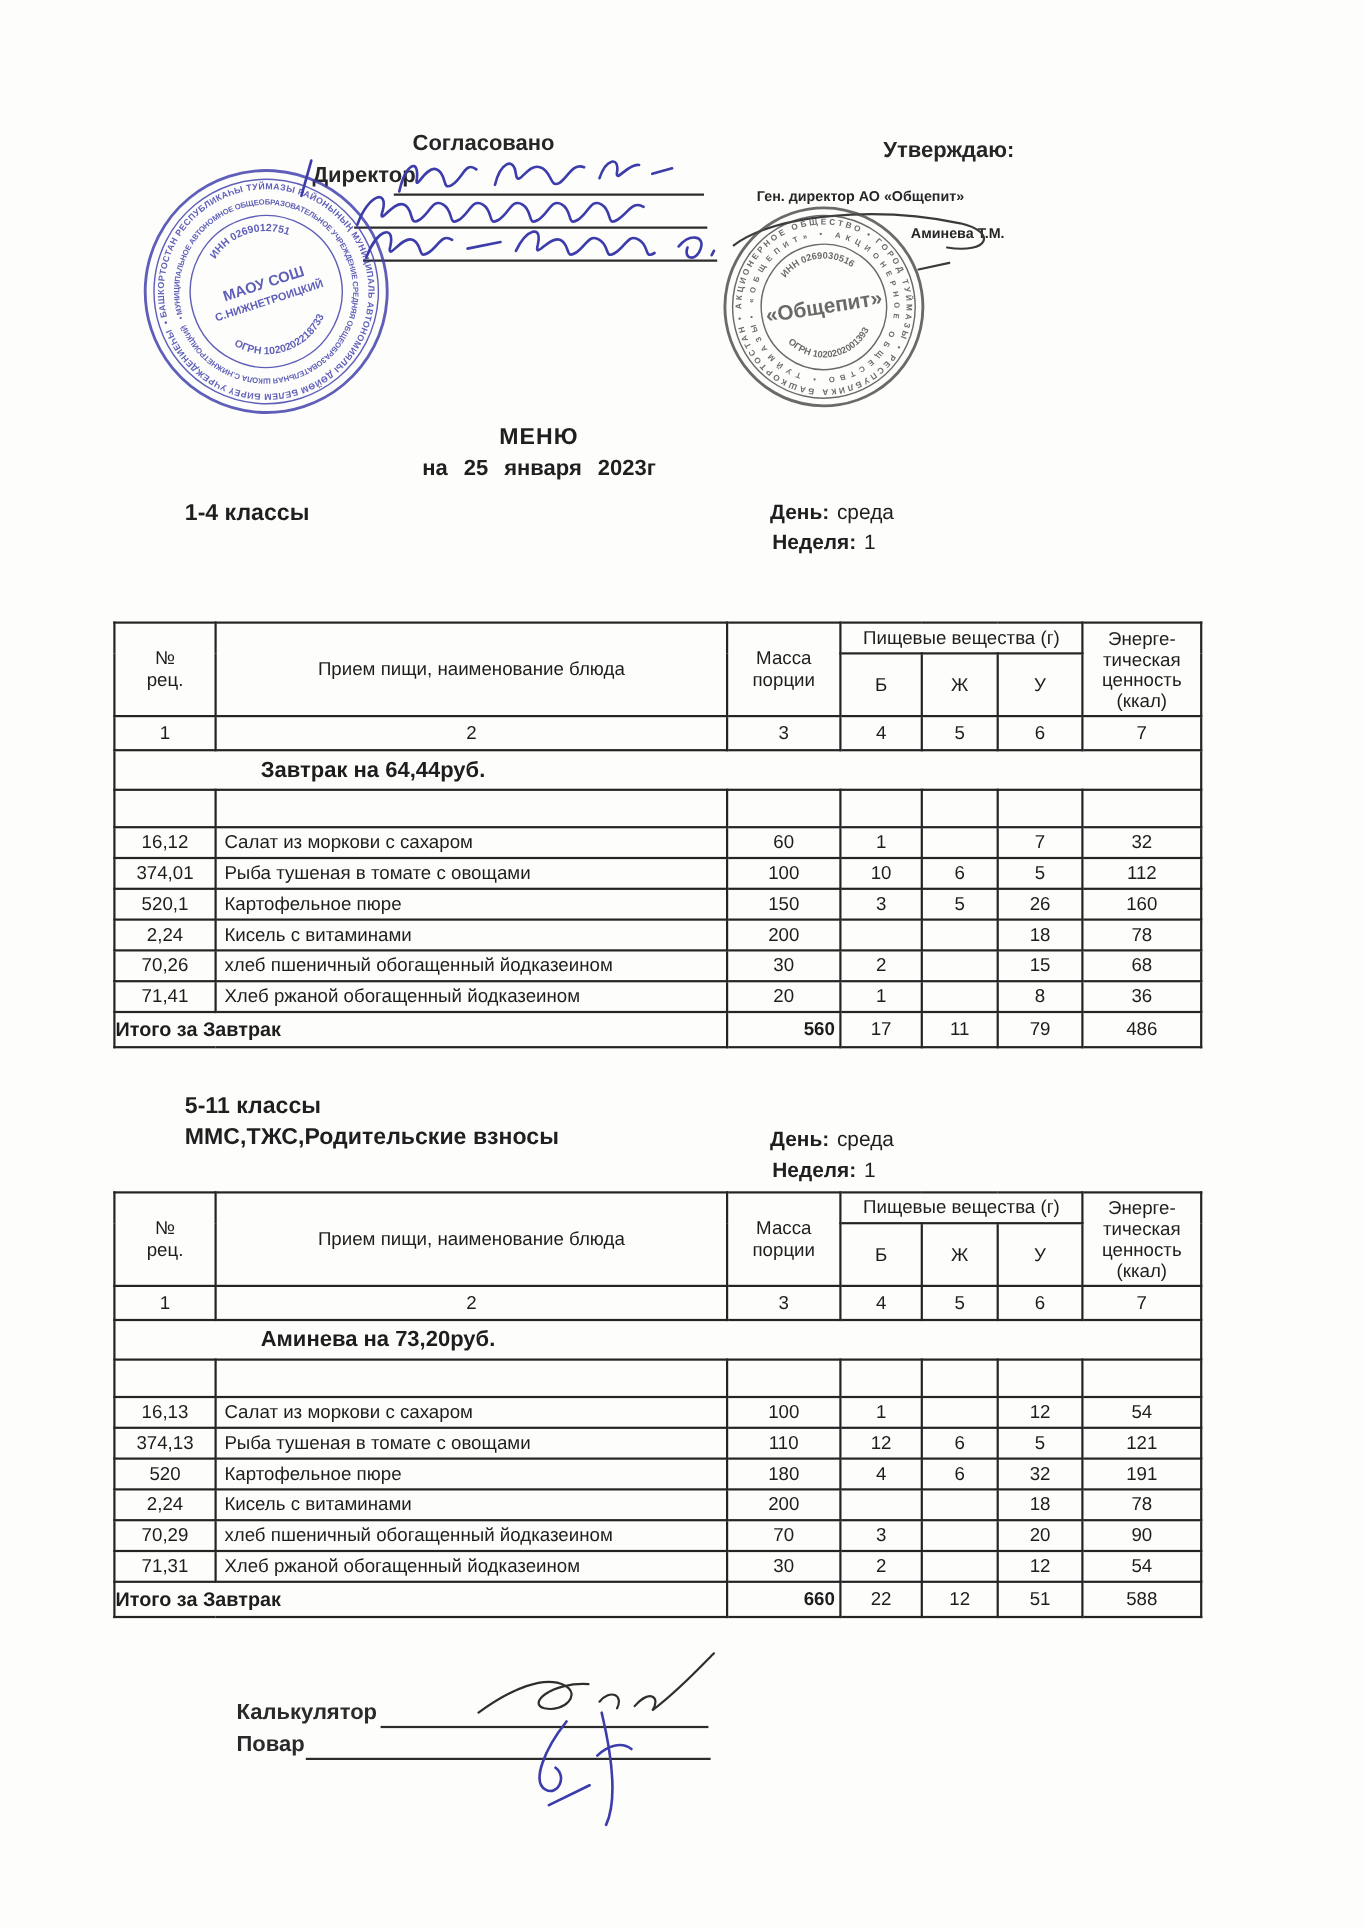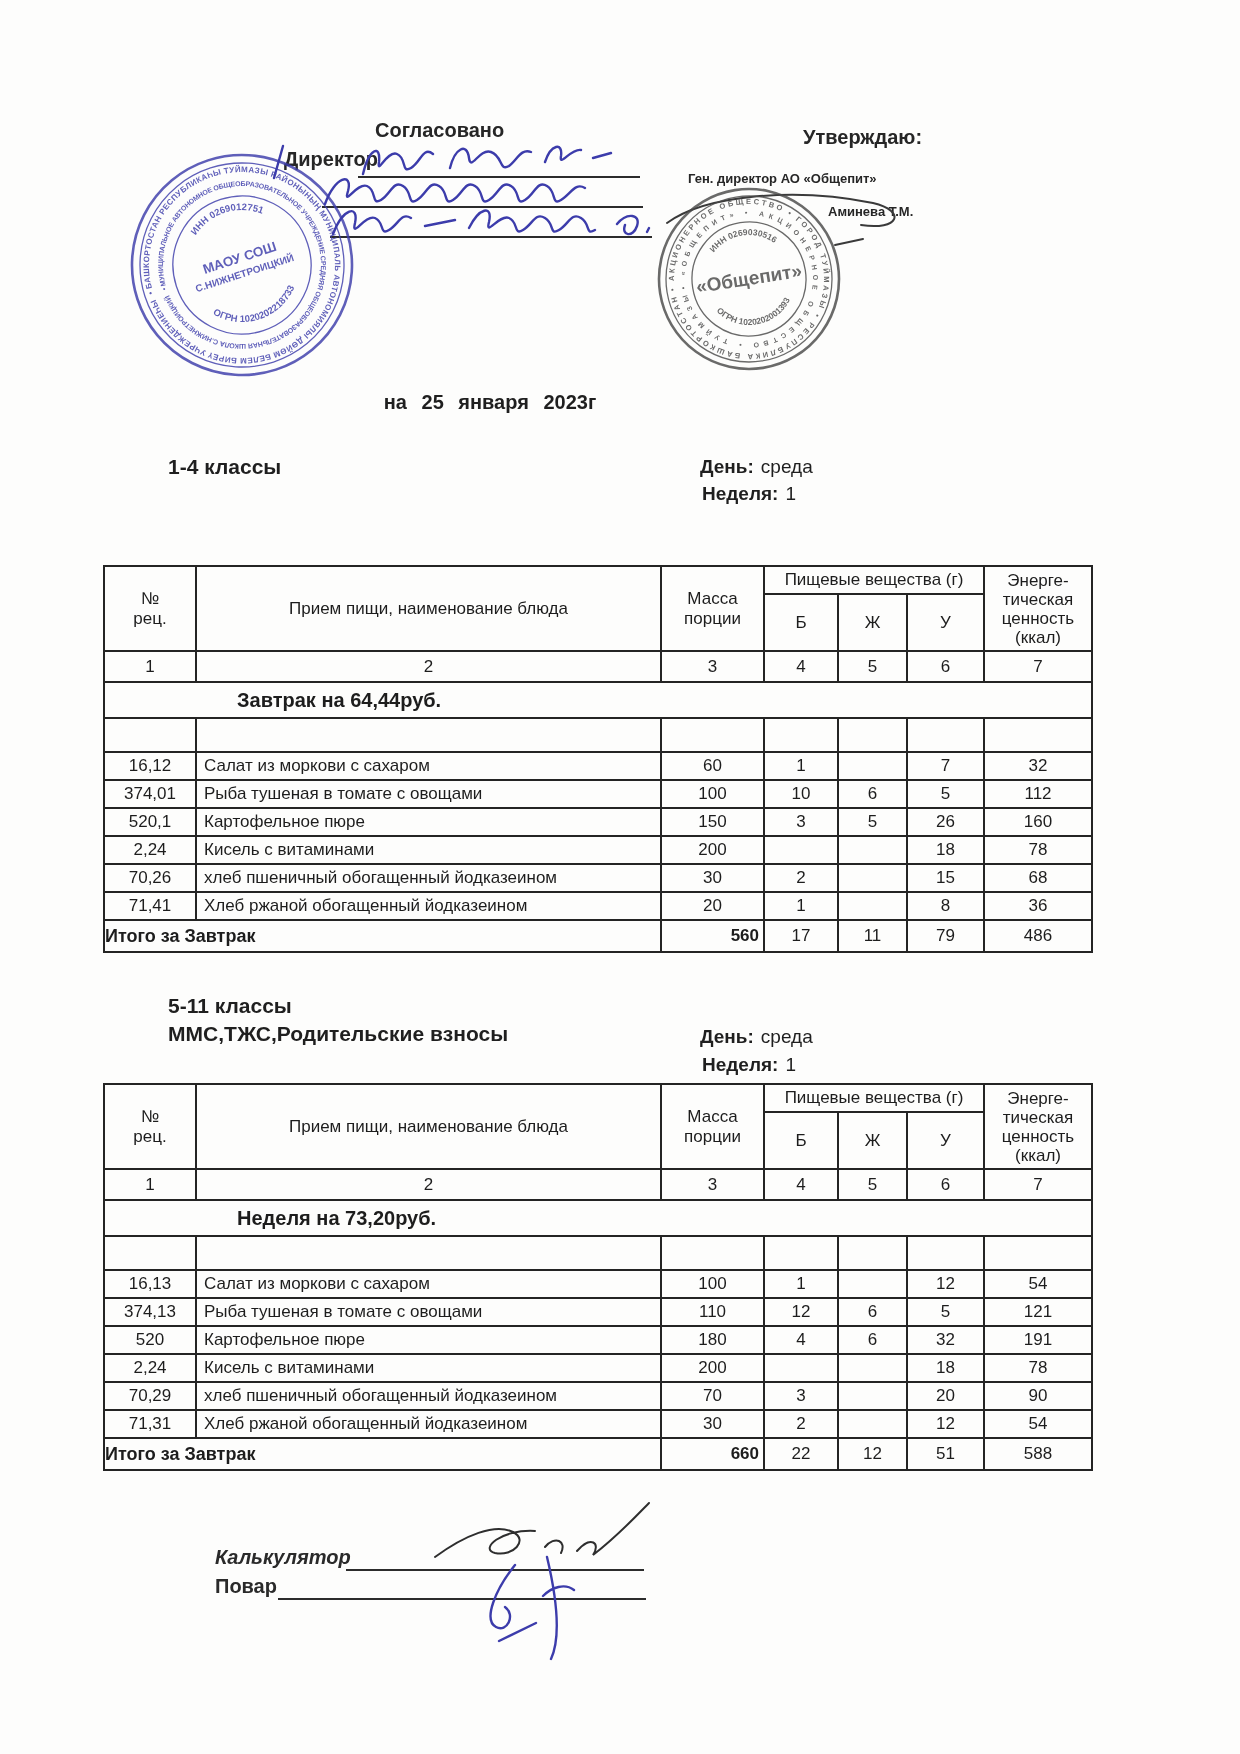--- a/index.html
+++ b/index.html
@@ -128,20 +128,21 @@
       <textPath href="#oinn" startOffset="50%">ИНН 0269030516</textPath>
     </text>
     <text font-size="8.5" font-weight="700" fill="currentColor" text-anchor="middle">
       <textPath href="#oogrn" startOffset="50%">ОГРН 1020202001393</textPath>
     </text>
     <text x="96" y="102" font-size="19" font-weight="700" fill="currentColor" text-anchor="middle">«Общепит»</text>
   </g>
 </svg>
 
 <div class="abs title-wrap" style="top:386px;">
+  <div class="t1">МЕНЮ</div>
   <div class="t2">на   25  января   2023г</div>
 </div>
 
 <div class="abs sec-class" style="left:168px; top:455px;">1-4 классы</div>
 <div class="abs dayline" style="left:700px; top:456px;">
   <b>День:</b><span class="v">среда</span>
 </div>
 <div class="abs dayline" style="left:702px; top:483px;">
   <b>Неделя:</b><span class="v">1</span>
 </div>
@@ -290,21 +291,21 @@
   <tr class="idx">
     <td>1</td>
         <td>2</td>
         <td>3</td>
         <td>4</td>
         <td>5</td>
         <td>6</td>
         <td>7</td>
   </tr>
   <tr class="meal">
-        <td colspan="7">Неделя  на  73,20руб.</td>
+        <td colspan="7">Аминева  на  73,20руб.</td>
       </tr>
   <tr class="empty">
         <td></td>
         <td></td>
         <td></td>
         <td></td>
         <td></td>
         <td></td>
         <td></td>
       </tr>
@@ -366,21 +367,21 @@
     <td colspan="2" class="tlabel">Итого за Завтрак</td>
     <td class="tmass">660</td>
     <td>22</td>
     <td>12</td>
     <td>51</td>
     <td>588</td>
   </tr>
 </tbody>
   </table>
 
-<div class="abs foot-lbl" style="left:215px; top:1546px;font-style:italic;">Калькулятор</div>
+<div class="abs foot-lbl" style="left:215px; top:1546px;">Калькулятор</div>
 <div class="sig-line" style="left:346px; top:1549px; width:298px; height:22px;"></div>
 <div class="abs foot-lbl" style="left:215px; top:1575px;">Повар</div>
 <div class="sig-line" style="left:278px; top:1578px; width:368px; height:22px;"></div>
 
 <svg class="abs" style="left:395px; top:1495px;" width="280" height="185" viewBox="0 0 280 185">
   <g fill="none" stroke="currentColor" stroke-width="2" stroke-linecap="round" color="#2e2e2e">
     <path d="M40,62 C70,40 100,28 118,37 C134,45 118,62 100,58 C84,54 106,34 140,36 M150,52 C160,40 172,46 166,58 M182,56 C196,40 206,48 198,60 C224,40 246,16 254,8"></path>
   </g>
   <g fill="none" stroke="currentColor" stroke-width="2.4" stroke-linecap="round" color="#3c3cab">
     <path d="M120,70 C100,95 88,125 101,132 C112,138 121,120 110,112 M104,146 L141,128 M152,62 C161,100 167,140 156,164 M148,101 C157,92 170,88 179,95"></path>

